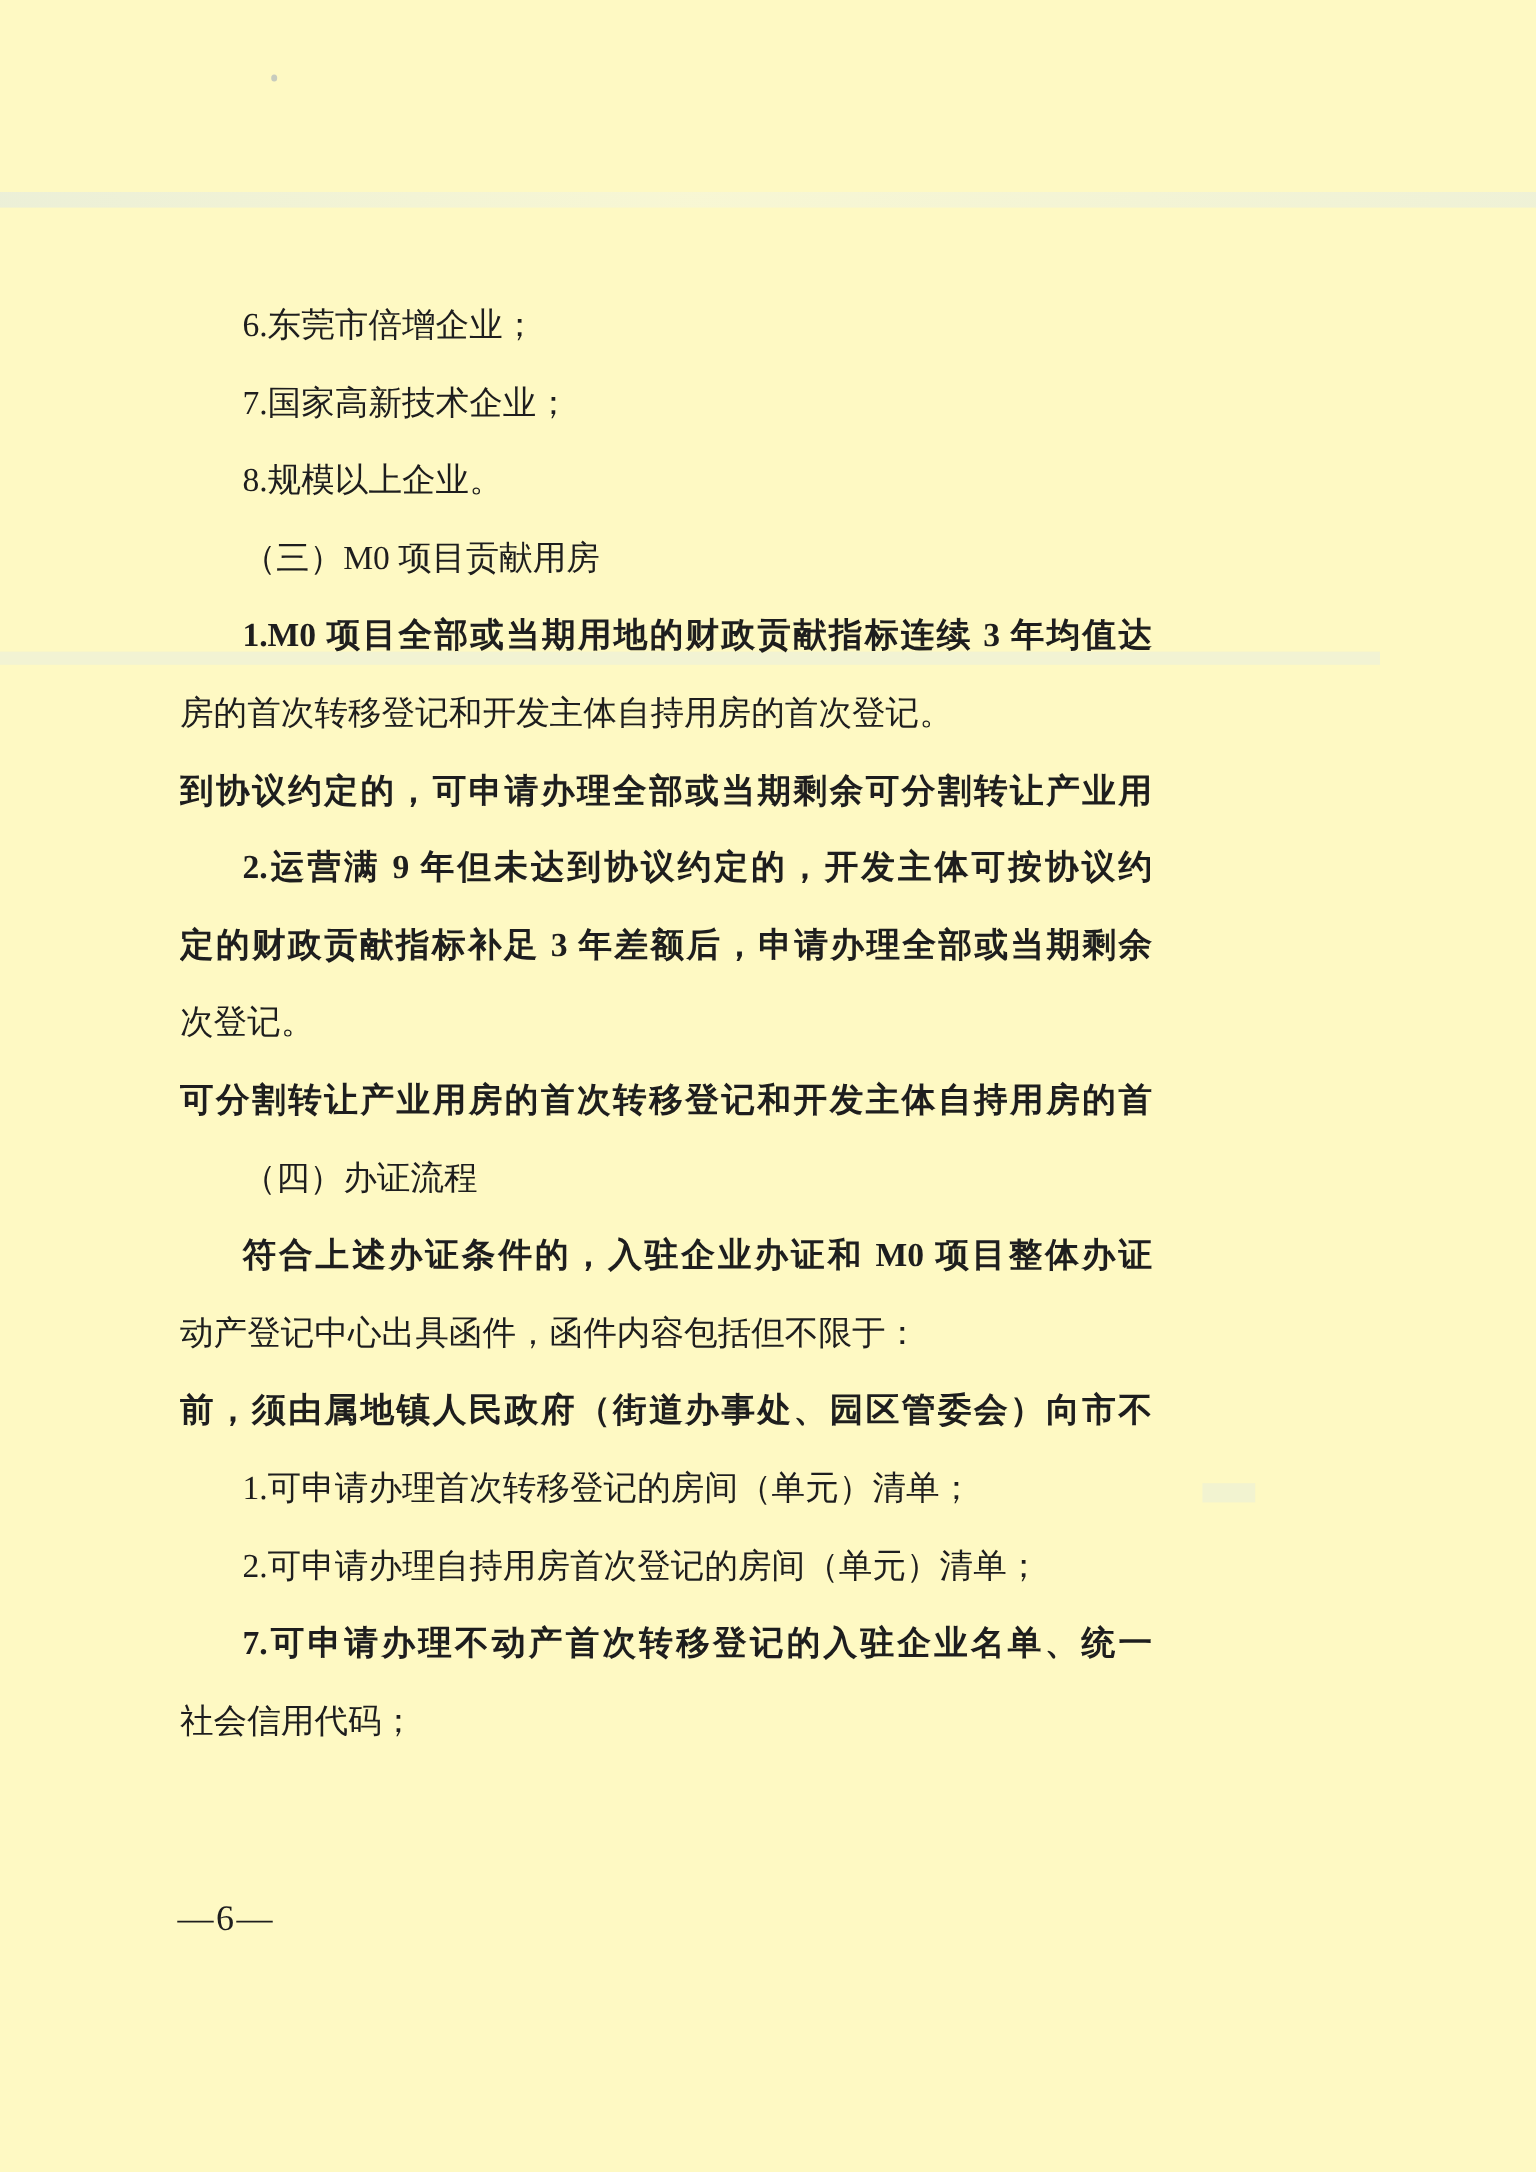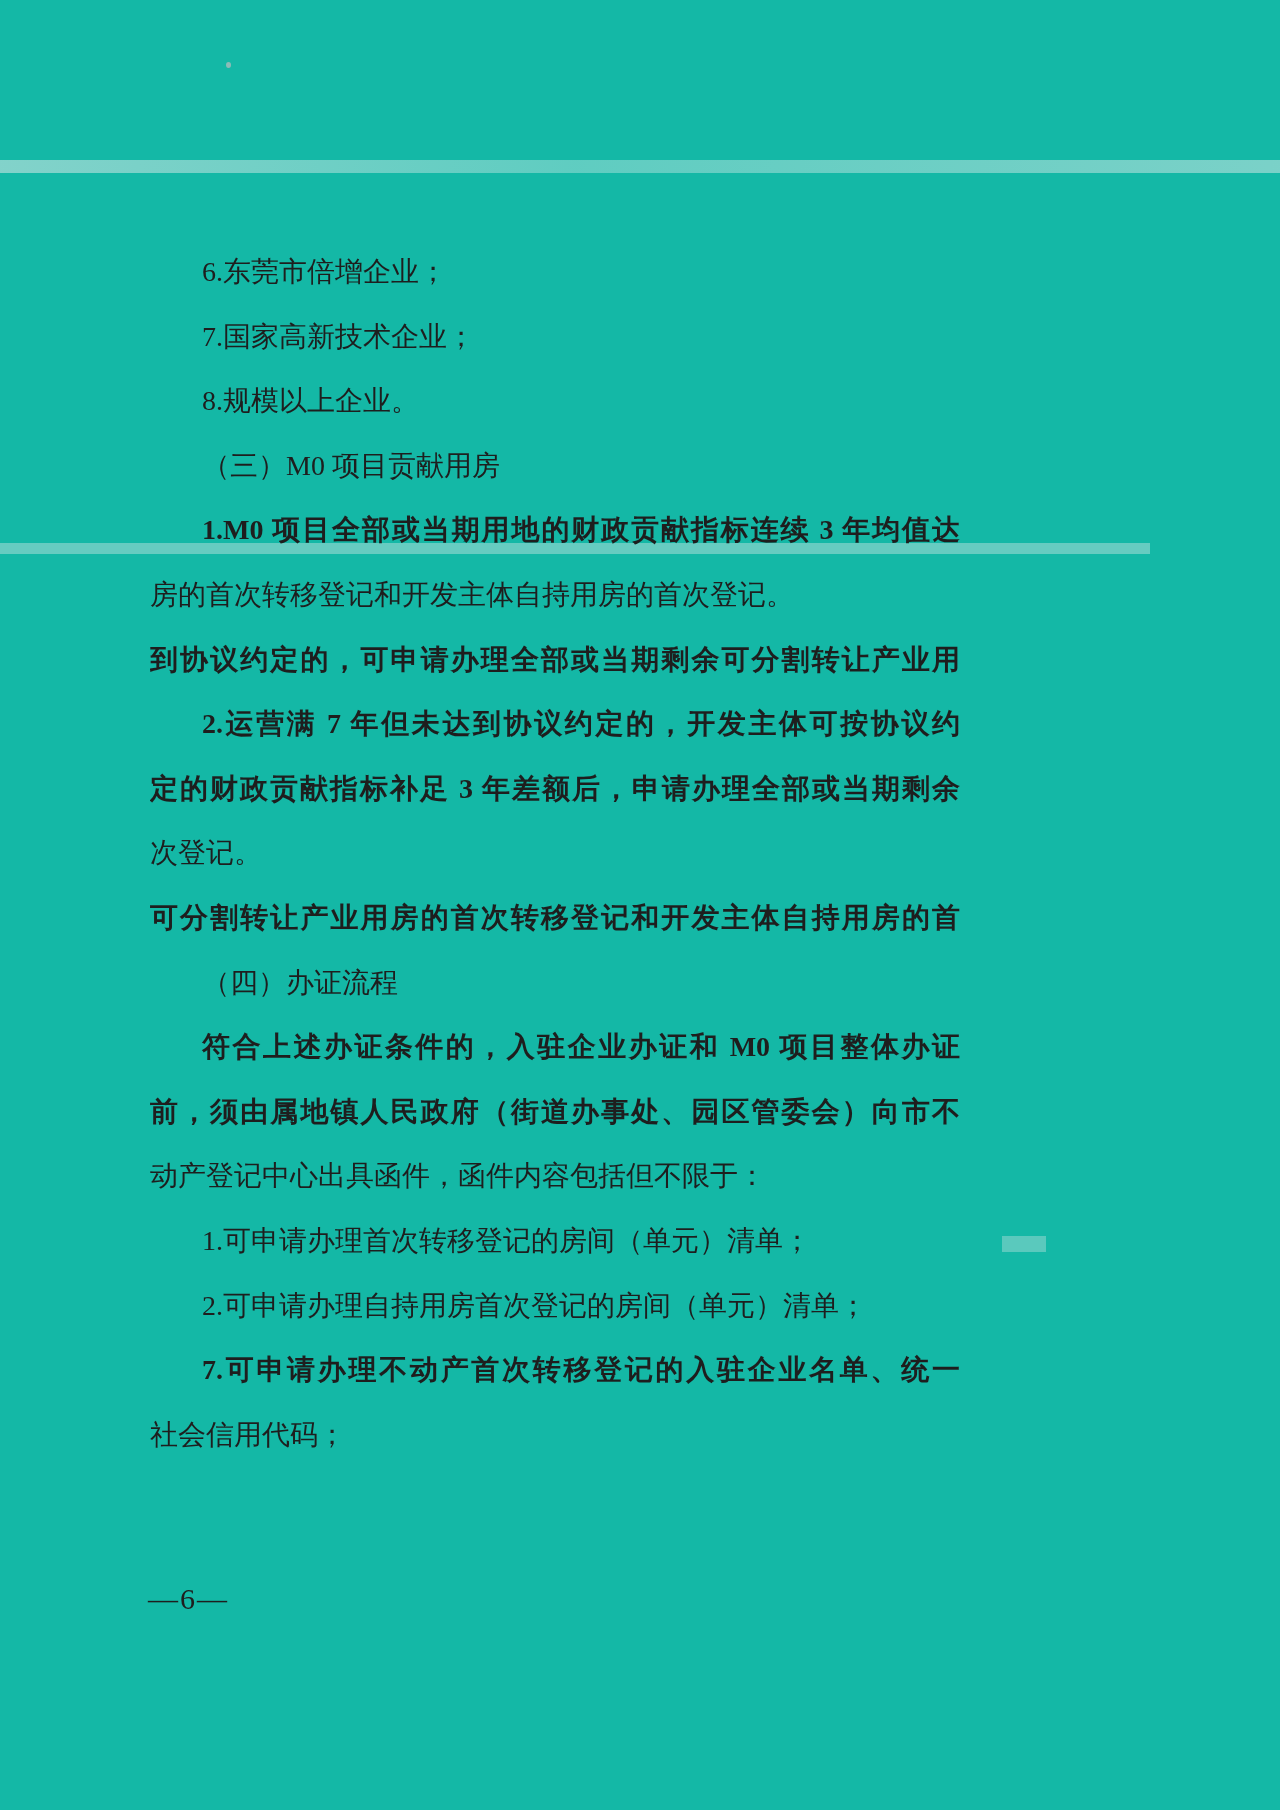--- a/index.html
+++ b/index.html
@@ -12,21 +12,21 @@
     position: relative;
     background: #ffffff;
     font-family: "Liberation Serif", "DejaVu Serif", serif;
     overflow: hidden;
   }
   .page {
     position: absolute;
     left: 0; top: 0;
     width: 1280px;
     height: 1810px;
-    background: #14b8a6;
+    background: #fef9c3;
   }
   
   .band1 {
     position: absolute;
     left: 0; top: 160px;
     width: 1280px; height: 13px;
     background: linear-gradient(90deg,
       rgba(221,232,232,0.55) 0%,
       rgba(236,243,243,0.35) 45%,
       rgba(224,234,234,0.50) 100%);
@@ -95,28 +95,28 @@
   <div class="speck"></div>
 
   <div class="content" id="doc-body">
       <div class="line indent">6.东莞市倍增企业；</div>
       <div class="line indent">7.国家高新技术企业；</div>
       <div class="line indent">8.规模以上企业。</div>
       <div class="line indent">（三）M0 项目贡献用房</div>
       <div class="line indent fill">1.M0 项目全部或当期用地的财政贡献指标连续 3 年均值达</div>
       <div class="line">房的首次转移登记和开发主体自持用房的首次登记。</div>
       <div class="line fill">到协议约定的，可申请办理全部或当期剩余可分割转让产业用</div>
-      <div class="line indent fill">2.运营满 7 年但未达到协议约定的，开发主体可按协议约</div>
+      <div class="line indent fill">2.运营满 9 年但未达到协议约定的，开发主体可按协议约</div>
       <div class="line fill">定的财政贡献指标补足 3 年差额后，申请办理全部或当期剩余</div>
       <div class="line">次登记。</div>
       <div class="line fill">可分割转让产业用房的首次转移登记和开发主体自持用房的首</div>
       <div class="line indent">（四）办证流程</div>
       <div class="line indent fill">符合上述办证条件的，入驻企业办证和 M0 项目整体办证</div>
+      <div class="line">动产登记中心出具函件，函件内容包括但不限于：</div>
       <div class="line fill">前，须由属地镇人民政府（街道办事处、园区管委会）向市不</div>
-      <div class="line">动产登记中心出具函件，函件内容包括但不限于：</div>
       <div class="line indent">1.可申请办理首次转移登记的房间（单元）清单；</div>
       <div class="line indent">2.可申请办理自持用房首次登记的房间（单元）清单；</div>
       <div class="line indent fill">7.可申请办理不动产首次转移登记的入驻企业名单、统一</div>
       <div class="line">社会信用代码；</div>
     </div>
 
   <div class="pagenum">—6—</div>
 </div>
 
 </body></html>

